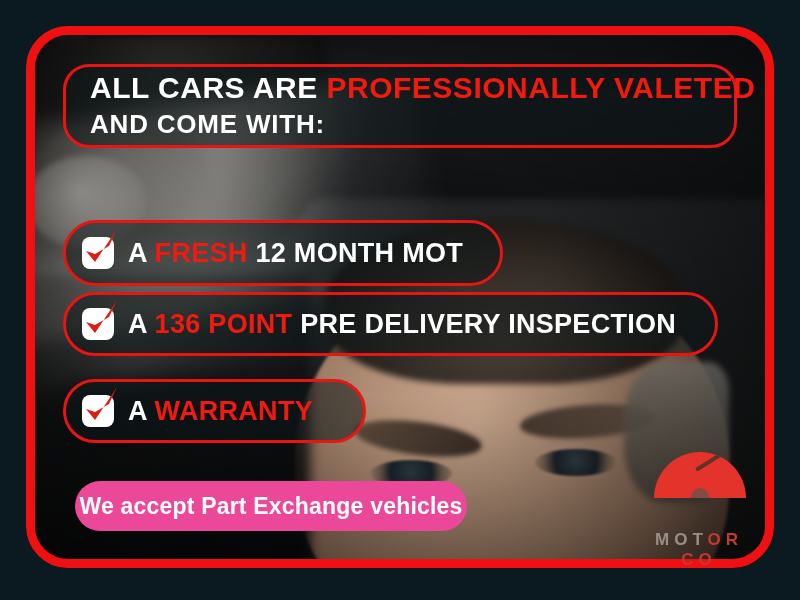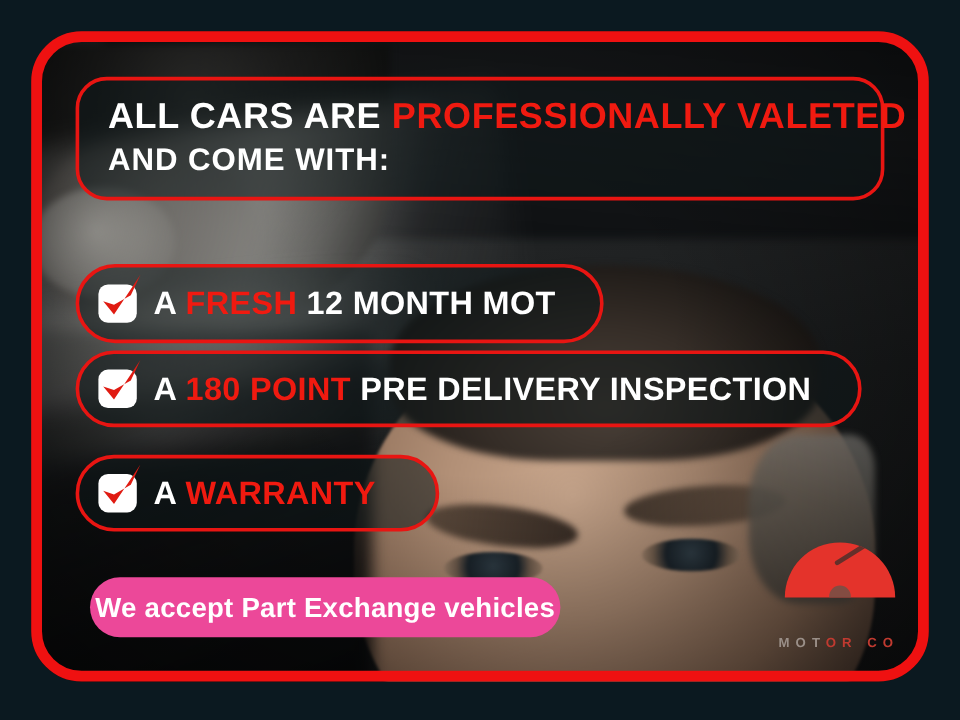--- a/index.html
+++ b/index.html
@@ -109,21 +109,21 @@
     box-sizing:border-box;border:9px solid #ef1111;border-radius:42px;
     pointer-events:none;
   }
 
   
   .pill{
     position:absolute;box-sizing:border-box;
     border:3px solid #e81512;background:rgba(14,24,26,.55);
     display:flex;align-items:center;
   }
-  .pill.header{left:63px;top:64px;width:674px;height:103px;border-radius:26px;
+  .pill.header{left:63px;top:64px;width:674px;height:84px;border-radius:26px;
     flex-direction:column;align-items:flex-start;justify-content:center;padding-left:24px;}
   .pill.item{border-radius:33px;padding-left:16px;}
   .pill.i1{left:63px;top:220px;width:440px;height:66px;}
   .pill.i2{left:63px;top:292px;width:655px;height:64px;}
   .pill.i3{left:63px;top:379px;width:303px;height:64px;}
 
   .hl1,.hl2{color:#fff;white-space:nowrap;font-weight:700;letter-spacing:.5px;}
   .hl1{font-size:30px;line-height:1.05;}
   .hl2{font-size:26px;font-weight:700;line-height:1.25;margin-top:4px;letter-spacing:.8px;}
   .red{color:#f01a10;}
@@ -147,21 +147,21 @@
   .logo{position:absolute;left:636px;top:452px;width:126px;height:100px;}
   .gauge{position:absolute;left:18px;top:0;width:92px;height:46px;
     border-radius:46px 46px 0 0;background:#e4332b;overflow:hidden;}
   .gauge .needle{position:absolute;left:46%;top:34%;width:44px;height:4px;
     background:#3b2f2b;transform-origin:0 50%;transform:rotate(-32deg);opacity:.75;border-radius:2px;}
   .gauge .hub{position:absolute;left:40%;bottom:-8px;width:18px;height:18px;border-radius:50%;
     background:#6a5348;opacity:.8;}
   .logo .bav{position:absolute;left:0;top:36px;width:126px;text-align:center;
     color:#f2efe9;font-size:41px;font-weight:700;letter-spacing:-1px;line-height:1;}
   .logo .sub{position:absolute;left:0;top:78px;width:126px;text-align:center;
-    color:#9a8f88;font-size:11px;font-weight:700;letter-spacing:5px;}
+    color:#9a8f88;font-size:17px;font-weight:700;letter-spacing:5px;}
   .logo .sub i{font-style:normal;color:#c03a30;}
 </style>
 </head>
 <body>
 
 <div id="stage">
 
   <div class="photo">
     <div class="ph-layer ph-sky"></div>
     <div class="ph-layer ph-carbody"></div>
@@ -196,21 +196,21 @@
     </div>
     <div class="item-txt"><span>A </span><span class="red">FRESH</span><span> 12 MONTH MOT</span></div>
   </div>
 
   <div class="pill item i2">
     <div class="chk">
       <svg viewBox="0 0 42 46">
           <path d="M7 24 L16 35 L38 2 L30 19 L16 27 Z" fill="#e01b12"></path>
         </svg>
     </div>
-    <div class="item-txt"><span>A </span><span class="red">180 POINT</span><span> PRE DELIVERY INSPECTION</span></div>
+    <div class="item-txt"><span>A </span><span class="red">136 POINT</span><span> PRE DELIVERY INSPECTION</span></div>
   </div>
 
   <div class="pill item i3">
     <div class="chk">
       <svg viewBox="0 0 42 46">
           <path d="M7 24 L16 35 L38 2 L30 19 L16 27 Z" fill="#e01b12"></path>
         </svg>
     </div>
     <div class="item-txt"><span>A </span><span class="red">WARRANTY</span><span></span></div>
   </div>

